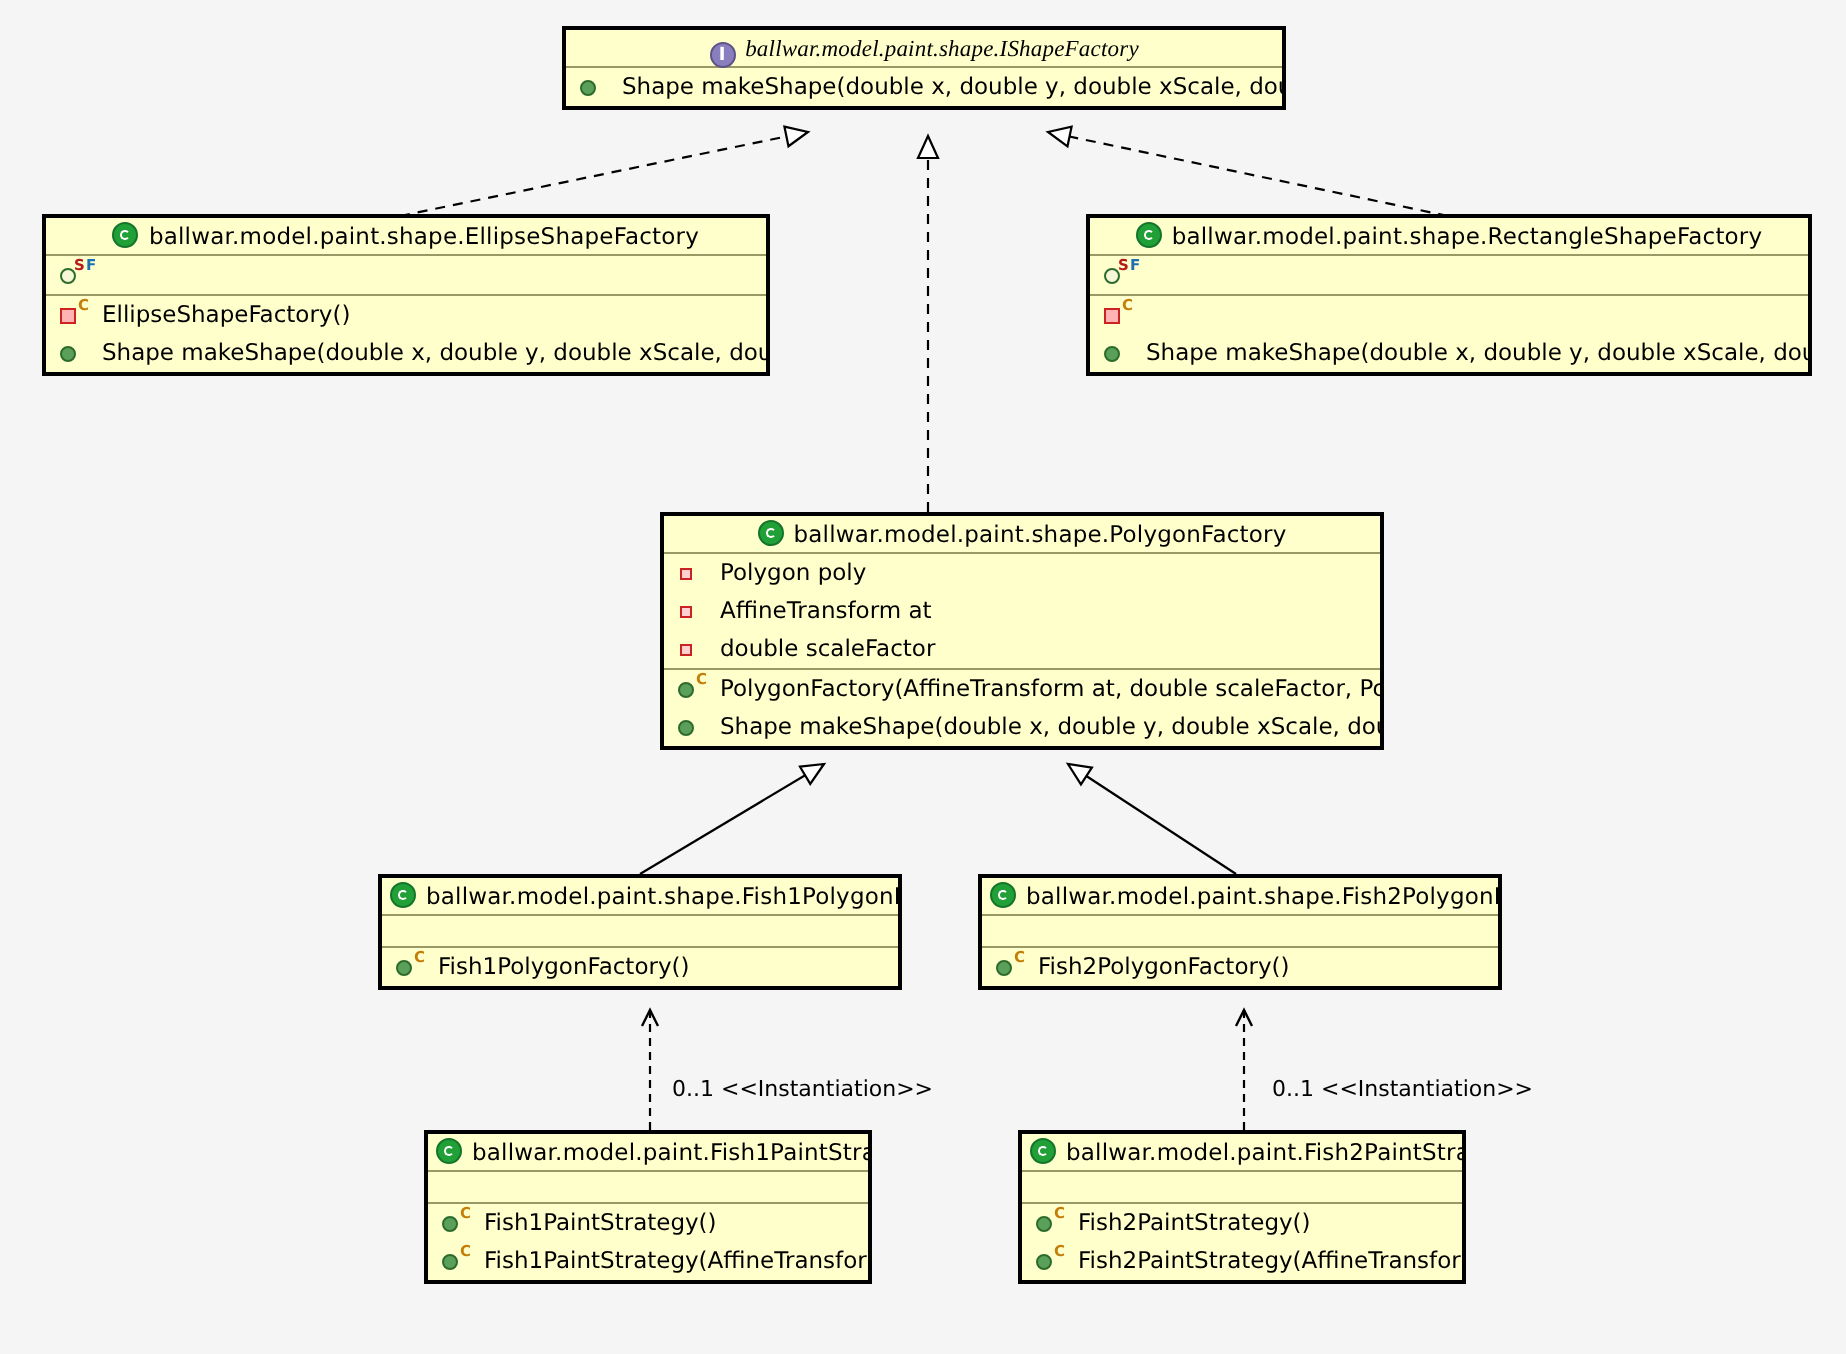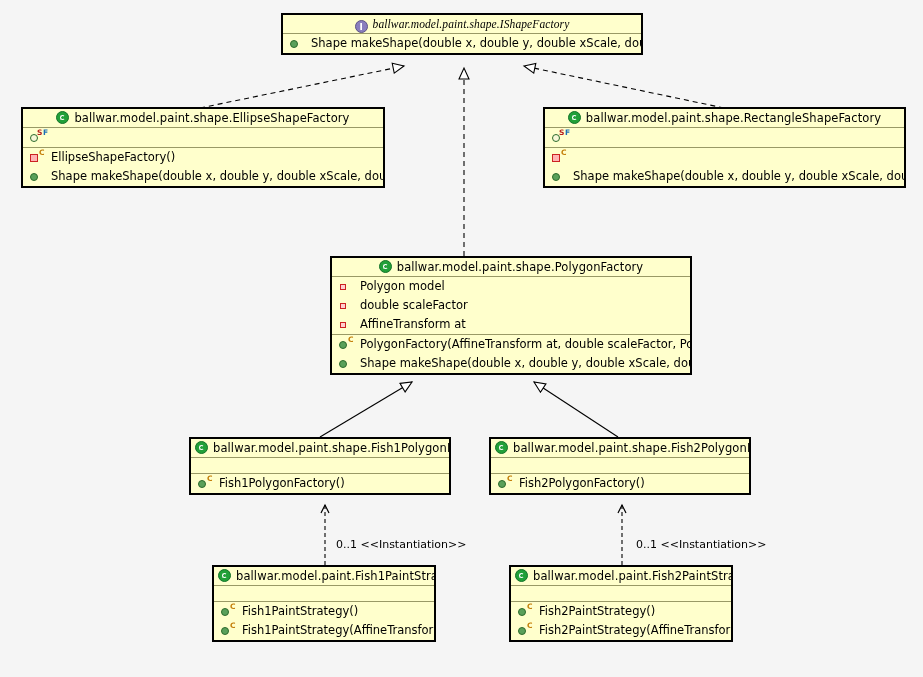--- a/index.html
+++ b/index.html
@@ -316,34 +316,34 @@
 
   <div class="uml-box" style="left:284px; top:256px; width:362px;margin-left:46px;">
     <div class="uml-header">
       <span class="ico-class"></span><span class="title-text">ballwar.model.paint.shape.PolygonFactory</span>
     </div>
     <div class="compartment">
       <div class="member">
         <span class="icon-wrap">
             <i class="ico-priv-sm"></i>
           </span>
-        <span class="mtext">Polygon model</span>
+        <span class="mtext">Polygon poly</span>
       </div>
       <div class="member">
         <span class="icon-wrap">
             <i class="ico-priv-sm"></i>
           </span>
+        <span class="mtext">AffineTransform at</span>
+      </div>
+      <div class="member">
+        <span class="icon-wrap">
+            <i class="ico-priv-sm"></i>
+          </span>
         <span class="mtext">double scaleFactor</span>
       </div>
-      <div class="member">
-        <span class="icon-wrap">
-            <i class="ico-priv-sm"></i>
-          </span>
-        <span class="mtext">AffineTransform at</span>
-      </div>
     </div>
     <div class="compartment last">
       <div class="member">
         <span class="icon-wrap">
           <i class="ico-pub"></i>
             <b class="sup sup-c">C</b>
         </span>
         <span class="mtext">PolygonFactory(AffineTransform at, double scaleFactor, Point[] pts)</span>
       </div>
       <div class="member">

